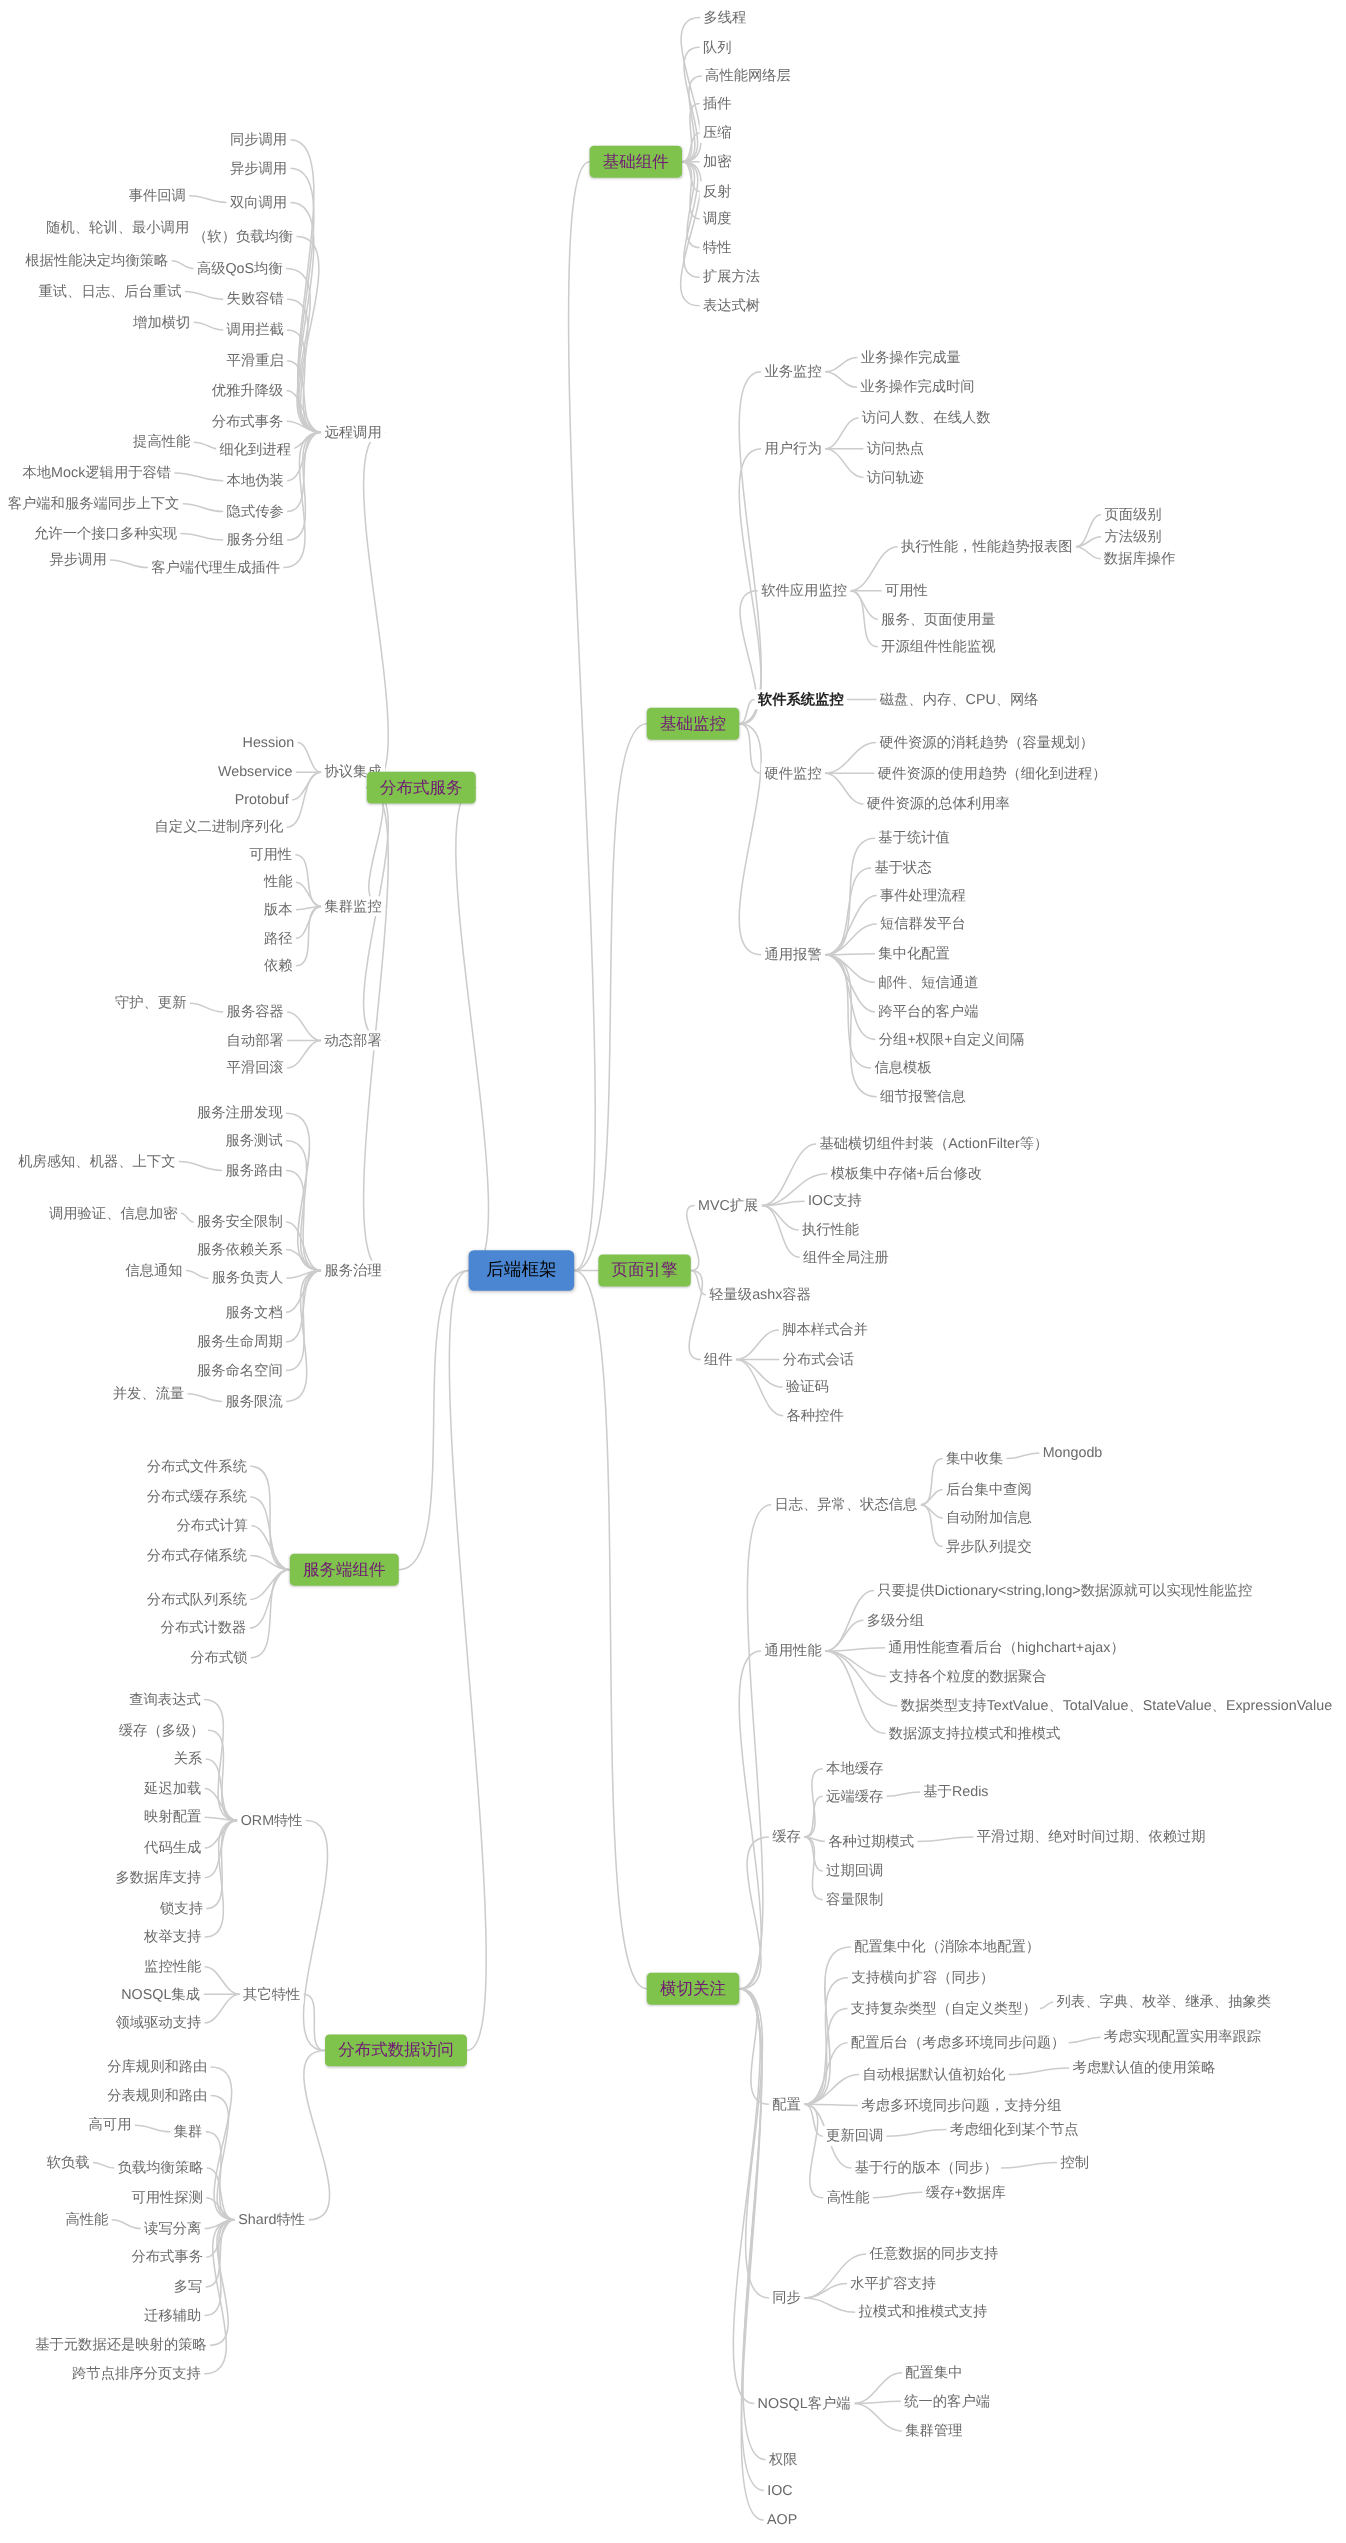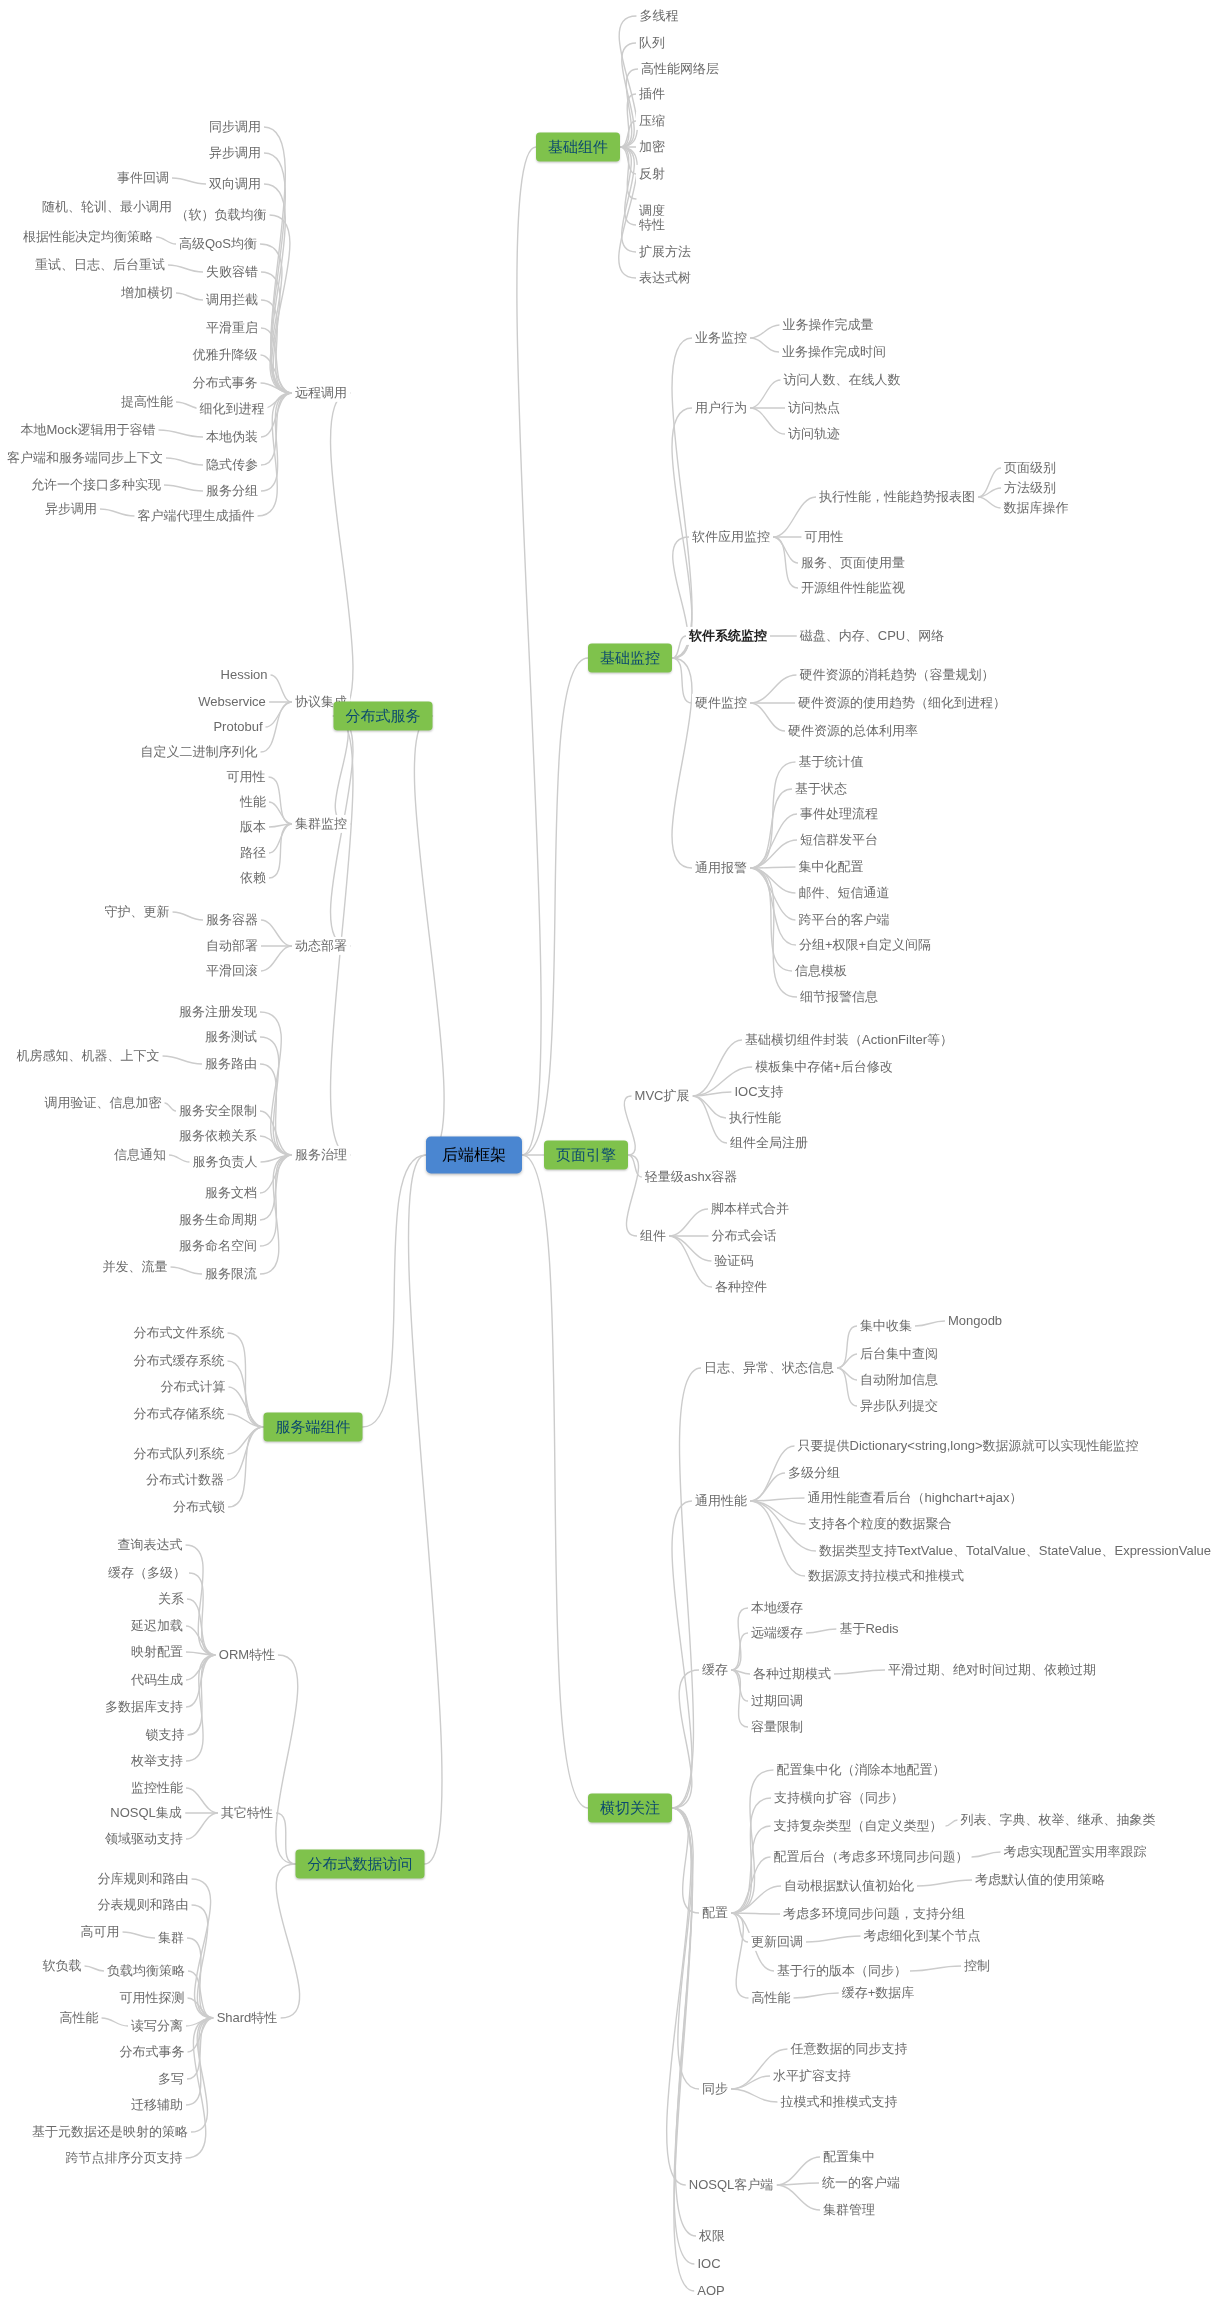--- a/index.html
+++ b/index.html
@@ -14,21 +14,21 @@
   .node {
     position:absolute; transform:translate(-50%,-50%);
     white-space:nowrap; z-index:2; cursor:default;
   }
   .leaf {
     font-size:13px; color:#6a6a6a; background:#ffffff;
     padding:1px 3px; line-height:1.25;
   }
   .leaf.bold { font-weight:bold; color:#1f1f1f; }
   .branch {
-    color:#0c4a6e; font-size:15px; padding:5px 12px;
+    color:#701a75; font-size:15px; padding:5px 12px;
     border-radius:4px; box-shadow:0 1px 2px rgba(0,0,0,.18);
     z-index:3;
   }
   .central {
     color:#000000; font-size:16px; padding:8px 16px;
     border-radius:5px; box-shadow:0 1px 3px rgba(0,0,0,.25);
     z-index:4;
   }
 </style>
 </head>
@@ -242,21 +242,21 @@
     </svg>
 <div class="node central" style="left: 474px; top: 1155px; background: rgb(74, 134, 209);">后端框架</div>
     <div class="node branch" style="left: 578px; top: 147px; background: rgb(127, 194, 76);">基础组件</div>
     <div class="node leaf" style="left: 659px; top: 16px;">多线程</div>
     <div class="node leaf" style="left: 652px; top: 43px;">队列</div>
     <div class="node leaf" style="left: 680px; top: 69px;">高性能网络层</div>
     <div class="node leaf" style="left: 652px; top: 94px;">插件</div>
     <div class="node leaf" style="left: 652px; top: 121px;">压缩</div>
     <div class="node leaf" style="left: 652px; top: 147px;">加密</div>
     <div class="node leaf" style="left: 652px; top: 174px;">反射</div>
-    <div class="node leaf" style="left: 652px; top: 199px; margin-top: 12px;">调度</div>
+    <div class="node leaf" style="left: 652px; top: 199px;">调度</div>
     <div class="node leaf" style="left: 652px; top: 225px;">特性</div>
     <div class="node leaf" style="left: 665px; top: 252px;">扩展方法</div>
     <div class="node leaf" style="left: 665px; top: 278px;">表达式树</div>
     <div class="node branch" style="left: 383px; top: 716px; background: rgb(127, 194, 76);">分布式服务</div>
     <div class="node leaf" style="left: 321px; top: 393px;">远程调用</div>
     <div class="node leaf" style="left: 235px; top: 127px;">同步调用</div>
     <div class="node leaf" style="left: 235px; top: 153px;">异步调用</div>
     <div class="node leaf" style="left: 235px; top: 184px;">双向调用</div>
     <div class="node leaf" style="left: 143px; top: 178px;">事件回调</div>
     <div class="node leaf" style="left: 221px; top: 215px;">（软）负载均衡</div>

